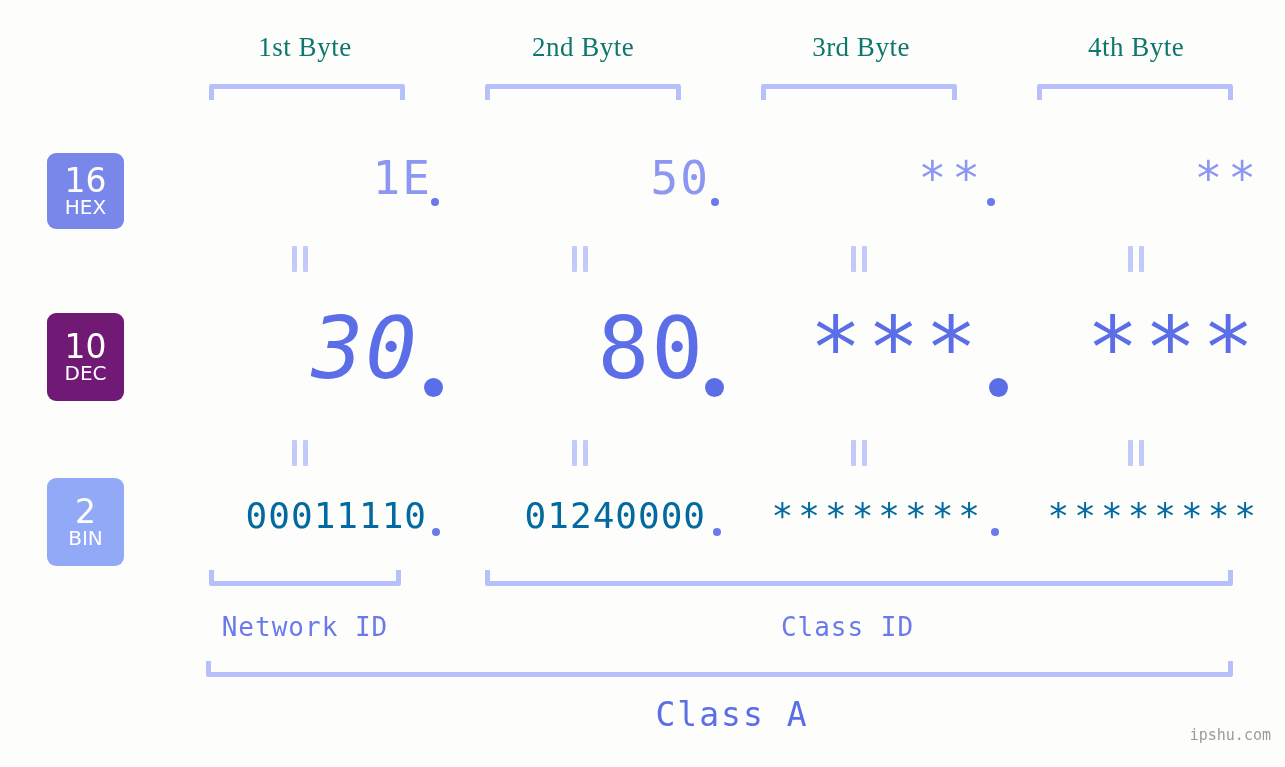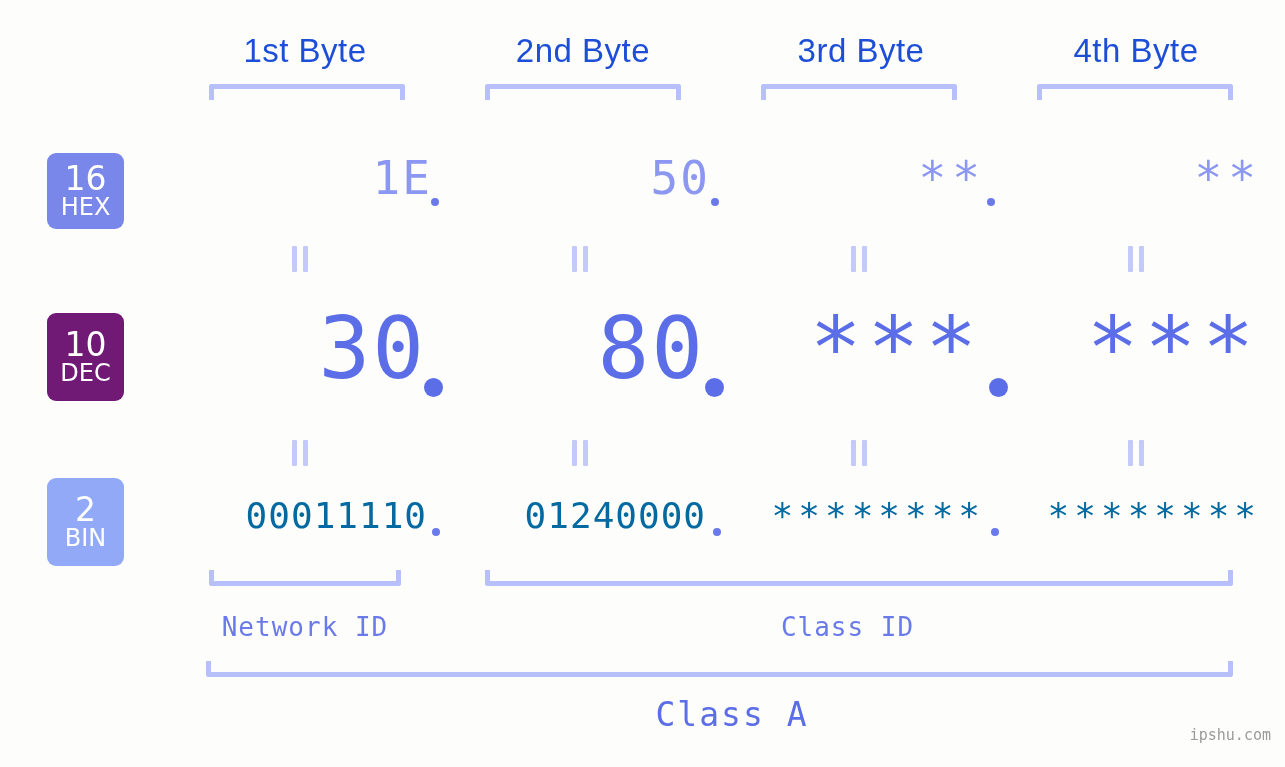--- a/index.html
+++ b/index.html
@@ -16,23 +16,23 @@
   #page {
     position: relative;
     width: 1285px;
     height: 767px;
   }
 
   
   .byte-label {
     position: absolute;
     top: 32px;
-    font-family: Liberation Sans, sans-serif;
-    font-size: 33px;
-    color: #1d4ed8;
+    font-family: Liberation Serif, serif;
+    font-size: 27px;
+    color: #0f766e;
     text-align: center;
     white-space: nowrap;
     letter-spacing: 0.5px;
   }
 
   
   .top-bracket {
     position: absolute;
     top: 84px;
     height: 16px;
@@ -68,21 +68,21 @@
     flex-direction: column;
     align-items: center;
     justify-content: center;
   }
   .badge .num {
     font-size: 33px;
     line-height: 1.02;
     font-weight: 400;
   }
   .badge .name {
-    font-size: 24px;
+    font-size: 20px;
     line-height: 1.05;
     font-weight: 400;
     text-align: center;
   }
   #badge-hex { top: 153px; height: 76px; background: #7986ea; }
   #badge-dec { top: 313px; height: 88px; background: #701a75; }
   #badge-bin { top: 478px; height: 88px; background: #91a9f6; }
 
   
   .octet {
@@ -216,21 +216,21 @@
   <div class="equals" style="left:851px; top:246px;">
       <span></span>
       <span></span>
     </div>
   <div class="equals" style="left:1128px; top:246px;">
       <span></span>
       <span></span>
     </div>
 
   <div class="dec-row">
-    <div class="octet" style="left:176px; width:250px;">30</div>
+    <div class="octet" style="left:169px; width:250px;font-style:italic;">30</div>
     <div class="octet" style="left:455px; width:250px;">80</div>
     <div class="octet stars" style="left:733px; width:250px;">***</div>
     <div class="octet stars" style="left:1010px; width:250px;">***</div>
     <div class="dot lg" style="left:424px; top:378px;"></div>
     <div class="dot lg" style="left:705px; top:378px;"></div>
     <div class="dot lg" style="left:989px; top:378px;"></div>
   </div>
 
   <div class="equals" style="left:292px; top:440px;">
       <span></span>

